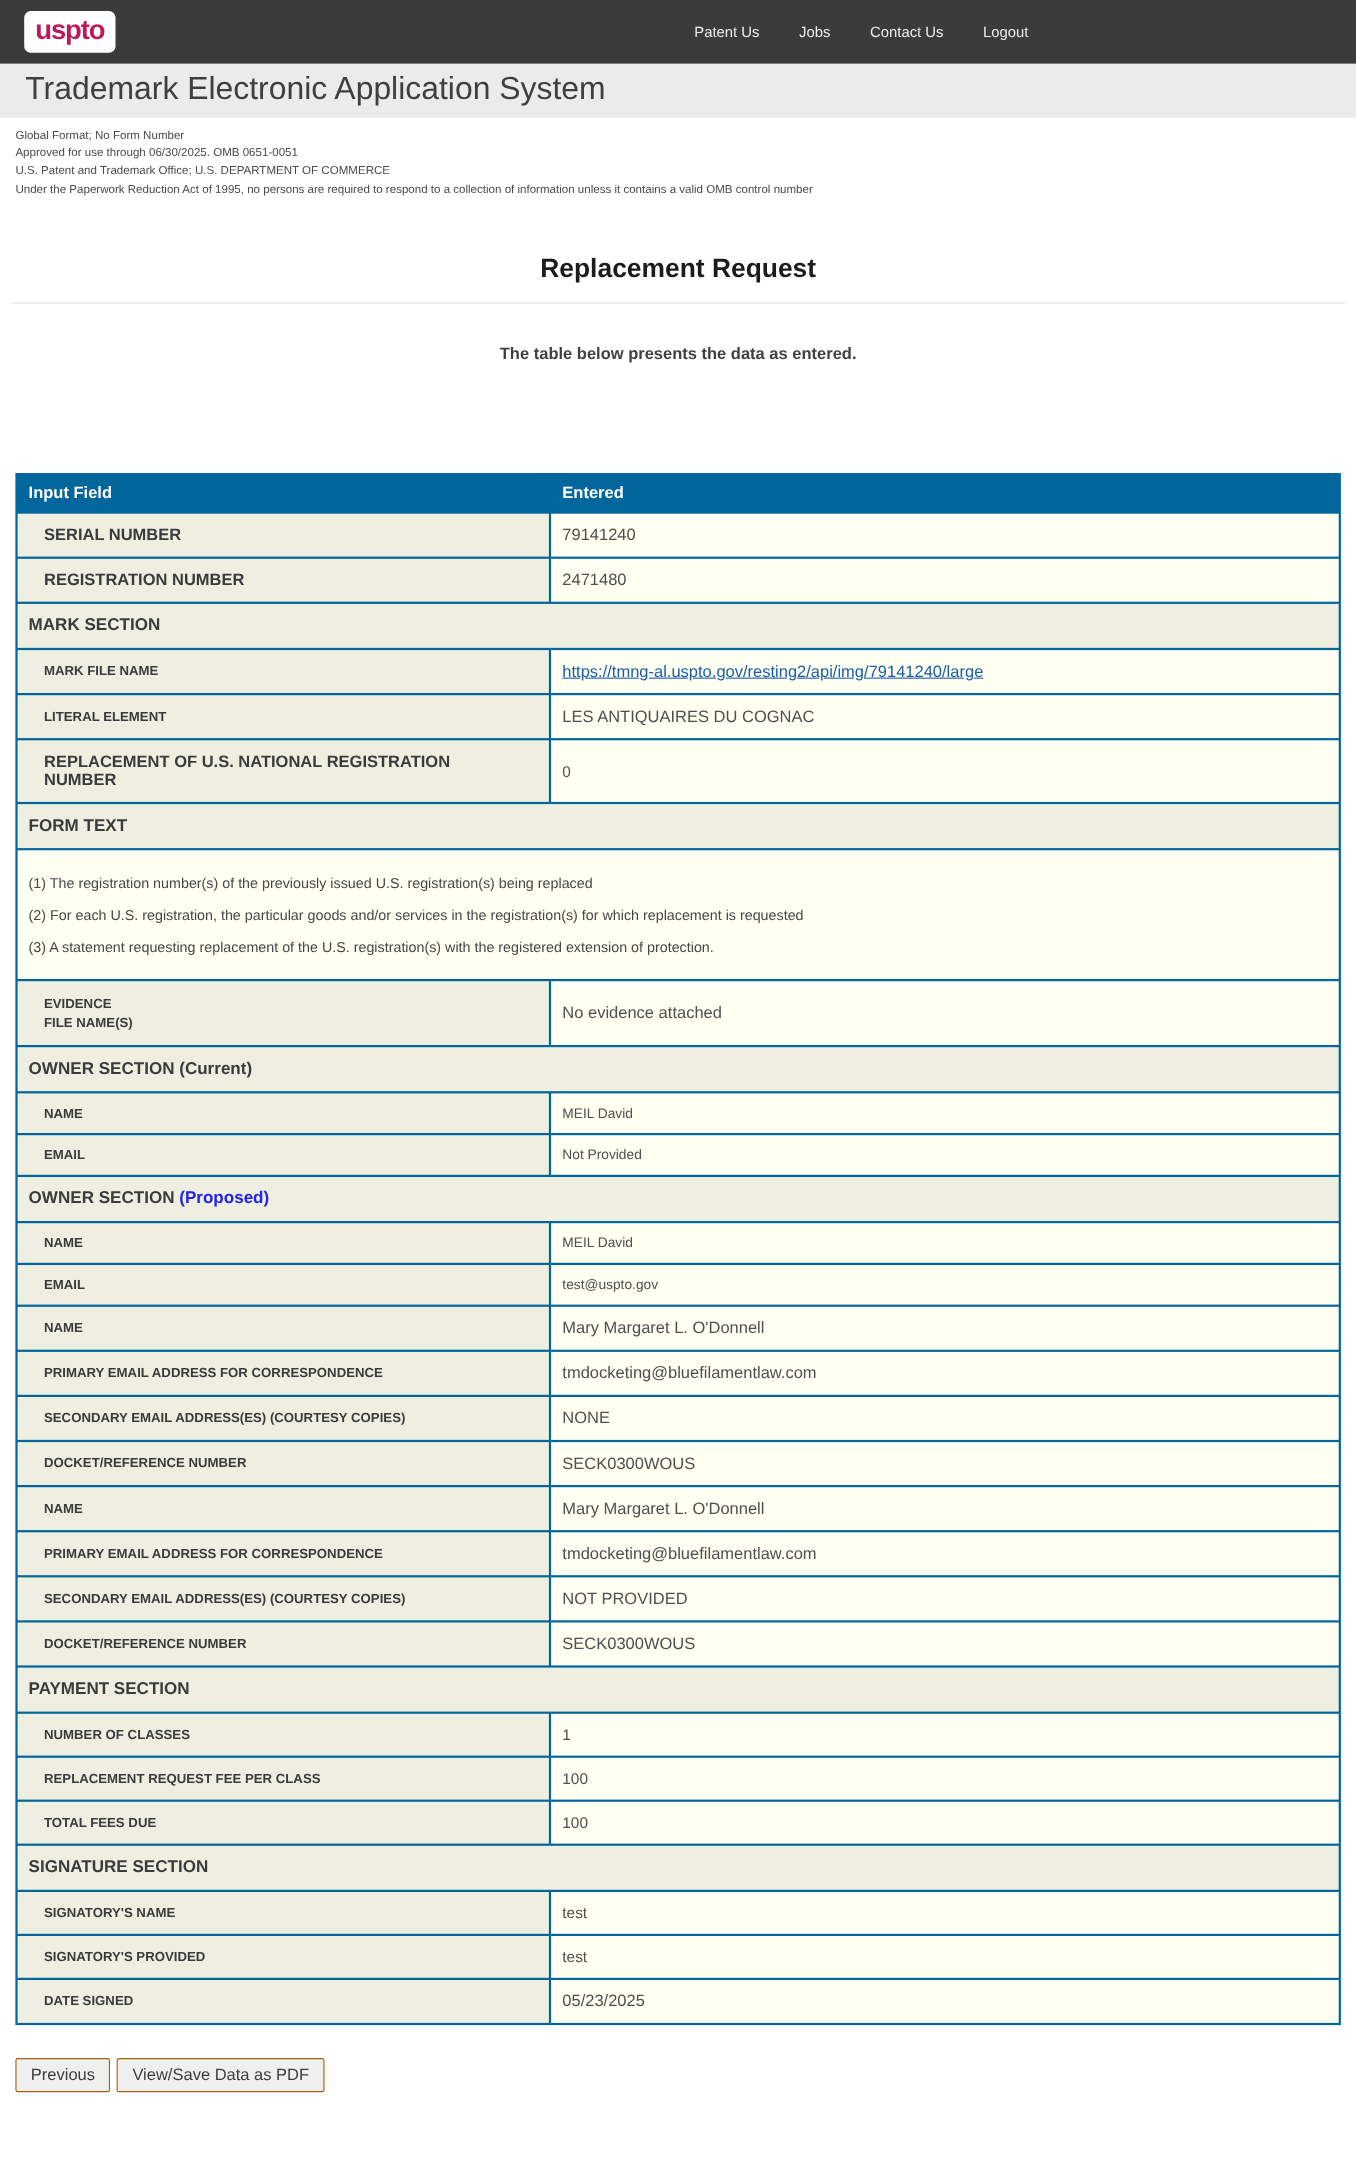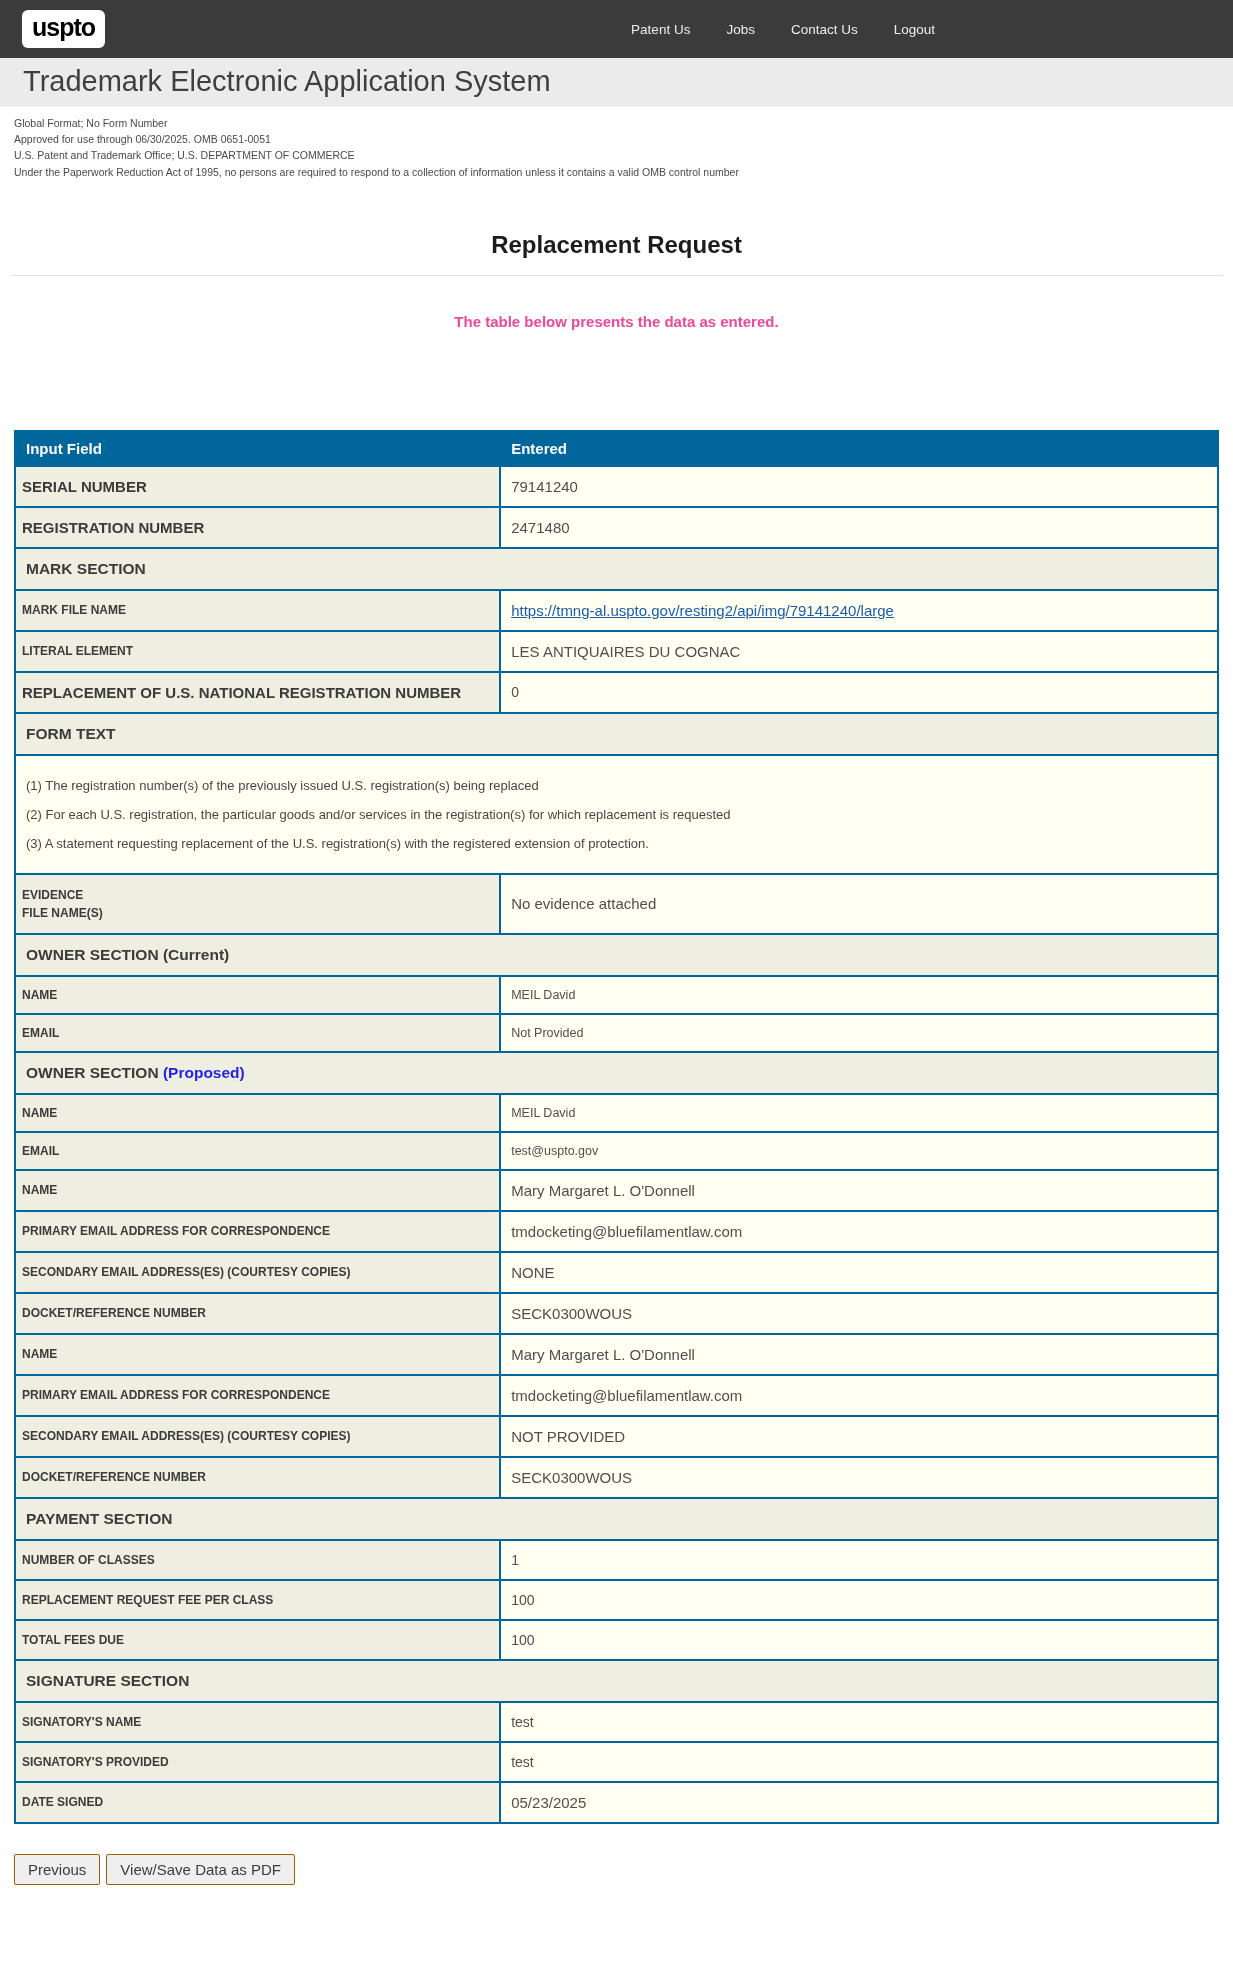--- a/index.html
+++ b/index.html
@@ -10,45 +10,45 @@
     --value-bg:#fffff2;
     --link-blue:#1a5dab;
     --proposed-blue:#2323e6;
   }
   *{box-sizing:border-box;}
   html,body{margin:0;padding:0;background:#fff;}
   body{font-family:"Liberation Sans",sans-serif;color:#3c3c3c;min-height:1970px;}
 
   
   .topbar{background:var(--topbar-dark);height:58px;display:flex;align-items:center;}
-  .logo{background:#fff;color:#000000;font-weight:bold;font-size:25px;line-height:1;
+  .logo{background:#fff;color:#be185d;font-weight:bold;font-size:25px;line-height:1;
         padding:5px 10px 8px;border-radius:6px;margin-left:22px;letter-spacing:-1px;cursor:pointer;}
   .nav{margin-left:auto;margin-right:298px;display:flex;gap:36px;}
   .nav a{color:#ededed;font-size:13.5px;text-decoration:none;cursor:pointer;}
 
   
   .banner{background:var(--banner-gray);padding:7px 0 9px;}
   .banner h1{margin:0 0 0 23px;font-size:29px;font-weight:400;color:#3f3f3f;}
 
   
   .meta{margin:9px 0 0 14px;font-size:10.5px;line-height:1.35;color:#4a4a4a;}
   .meta div{margin-bottom:2px;}
 
   .page-title{text-align:center;font-size:24px;font-weight:700;color:#1c1c1c;margin:52px 0 0;}
   hr.title-rule{border:none;border-top:1px solid #e2e2e2;margin:16px 10px 0;}
-  .intro{text-align:center;font-size:15px;font-weight:700;color:#ec4899;margin:37px 0 0;}
+  .intro{text-align:center;font-size:15px;font-weight:700;color:#404040;margin:37px 0 0;}
 
   
   .table-wrap{padding:0 14px;margin-top:100px;}
   table.data{width:100%;border-collapse:separate;border-spacing:2px;background:var(--header-blue);}
   th.col{background:var(--header-blue);color:#fff;text-align:left;font-size:15px;font-weight:700;
          padding:8px 10px;height:33px;}
   th.col.first{width:40.3%;}
   td.cell{vertical-align:middle;}
-  td.label{background:var(--section-bg);font-weight:700;color:#3b3b3b;padding:11px 6px;margin-left:40px;}
+  td.label{background:var(--section-bg);font-weight:700;color:#3b3b3b;padding:11px 24px;margin-left:40px;}
   td.label.lg{font-size:15px;}
   td.label.sm{font-size:12px;}
   td.value{background:var(--value-bg);color:#4f4f4f;padding:11px 10px;}
   td.value.lg{font-size:15px;}
   td.value.md{font-size:14px;}
   td.value.sm{font-size:12.5px;}
   td.section{background:var(--section-bg);font-size:15.5px;font-weight:700;color:#3b3b3b;padding:11px 10px;}
   td.section .proposed{color:var(--proposed-blue);}
   td.fulltext{background:var(--value-bg);padding:8px 10px;}
   td.fulltext p{margin:14px 0;font-size:13px;color:#474747;}

